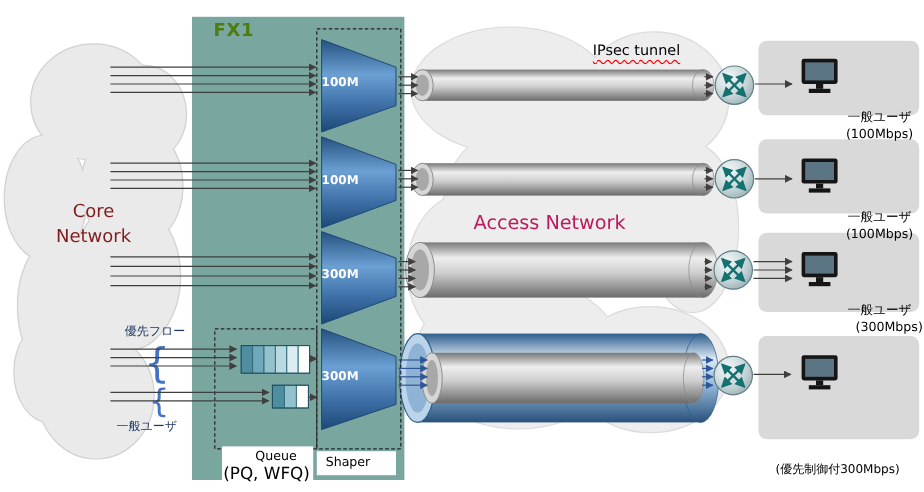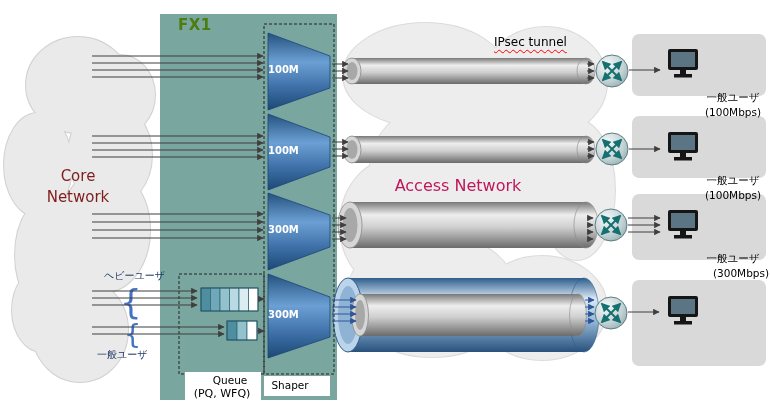--- a/index.html
+++ b/index.html
@@ -5,21 +5,21 @@
   html,body{margin:0;padding:0;background:#fff;}
   body{font-family:"DejaVu Sans","Liberation Sans",sans-serif;}
   .stage{position:relative;width:770px;height:410px;overflow:hidden;background:#fff;}
   .stage>svg{position:absolute;left:0;top:0;}
   .lbl{position:absolute;white-space:nowrap;color:#000;font-size:11px;}
   .fx1{left:178px;top:16px;font-size:15px;font-weight:bold;color:#4d7c0f;letter-spacing:.5px;}
   .core{left:28px;top:166px;width:100px;text-align:center;font-size:15px;line-height:21px;color:#7f1d1d;white-space:normal;}
   .access{left:368px;top:176px;width:180px;text-align:center;font-size:16px;color:#be185d;}
   .ipsec{left:494px;top:35px;font-size:12px;color:#000;text-decoration-line:underline;text-decoration-style:wavy;text-decoration-color:#ff0000;text-decoration-thickness:1px;text-underline-offset:3px;}
   .qtitle{left:186px;top:374px;width:88px;text-align:center;font-size:10.5px;}
-  .qsub{left:186px;top:387px;width:72px;text-align:center;font-size:11px;}
+  .qsub{left:186px;top:387px;width:72px;text-align:center;font-size:14px;}
   .stitle{left:264px;top:379px;width:52px;text-align:center;font-size:10.5px;}
   .rate{width:46px;font-size:10px;font-weight:bold;color:#fff;}
   .r0{left:268px;top:64px}.r1{left:268px;top:145px}.r2{left:268px;top:224px}.r3{left:268px;top:309px}
   .flowlbl{font-size:10px;color:#1f3864;}
   .pf{left:104px;top:269px}.npf{left:97px;top:348px}
   .uname,.uspeed{text-align:center;font-size:10.5px;color:#000;margin-top:39px;}
   .u1n{left:699px;top:52px;width:68px}.u1s{left:699px;top:67px;width:68px}
   .u2n{left:699px;top:135px;width:68px}.u2s{left:699px;top:150px;width:68px}
   .u3n{left:697px;top:213px;width:72px}.u3s{left:705px;top:228px;width:72px}
   .u4n{left:632px;top:330px;width:134px}.u4s{left:628px;top:345px;width:140px;font-size:10px}
@@ -279,21 +279,22 @@
 <div class="lbl core">Core Network</div>
 <div class="lbl access">Access Network</div>
 <div class="lbl ipsec">IPsec tunnel</div>
 <div class="lbl qtitle">Queue</div>
 <div class="lbl qsub">(PQ, WFQ)</div>
 <div class="lbl stitle">Shaper</div>
 <div class="lbl rate r0">100M</div>
 <div class="lbl rate r1">100M</div>
 <div class="lbl rate r2">300M</div>
 <div class="lbl rate r3">300M</div>
-<div class="lbl flowlbl pf">ヘビーユーザ</div>
+<div class="lbl flowlbl pf">優先フロー</div>
 <div class="lbl flowlbl npf">一般ユーザ</div>
 <div class="lbl uname u1n">一般ユーザ</div>
 <div class="lbl uspeed u1s">(100Mbps)</div>
 <div class="lbl uname u2n">一般ユーザ</div>
 <div class="lbl uspeed u2s">(100Mbps)</div>
 <div class="lbl uname u3n">一般ユーザ</div>
 <div class="lbl uspeed u3s">(300Mbps)</div>
+<div class="lbl uspeed u4s">(優先制御付300Mbps)</div>
 </div>
 
 </body></html>

